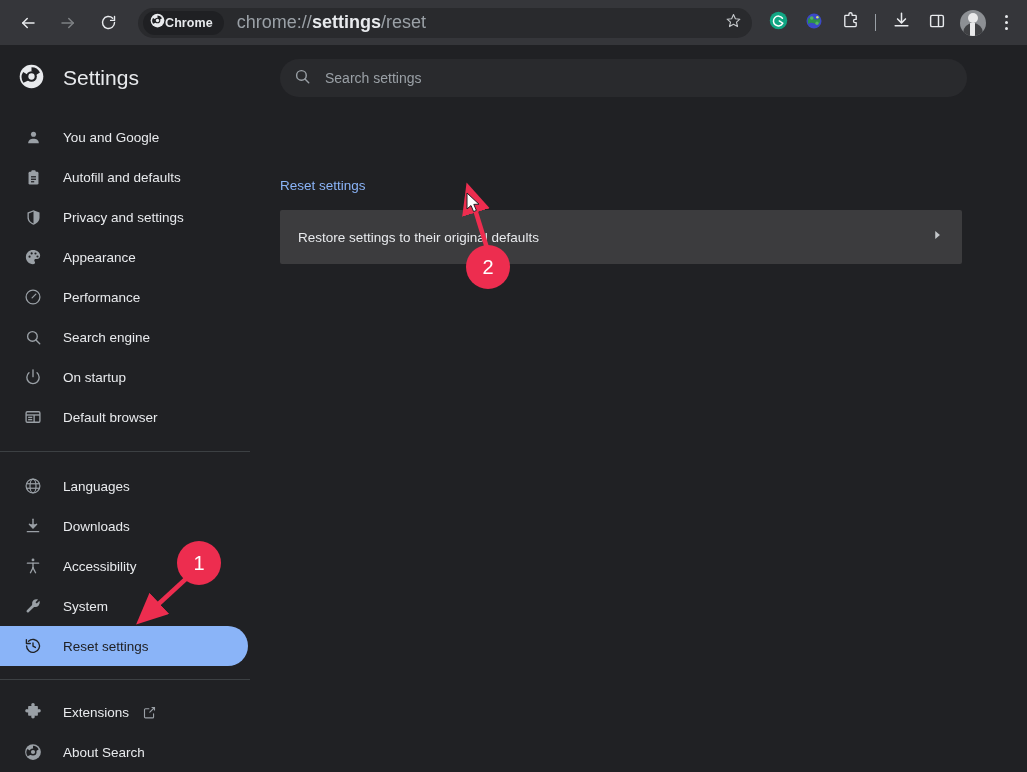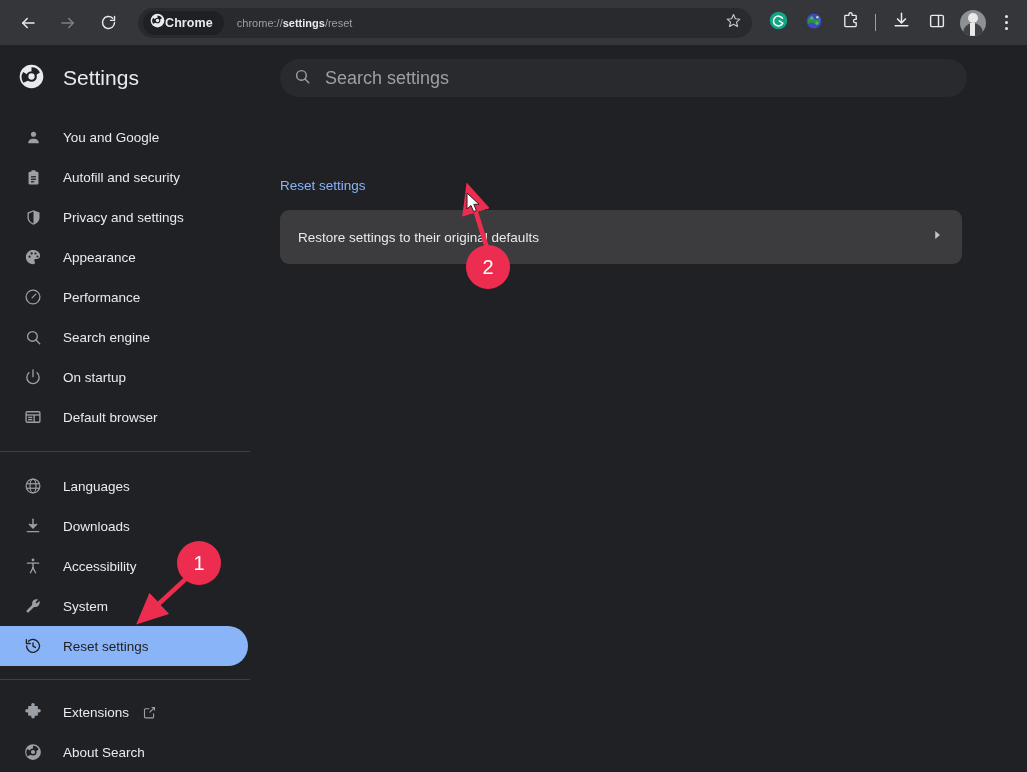--- a/index.html
+++ b/index.html
@@ -64,21 +64,21 @@
     flex: 0 0 auto;
   }
   .chrome-chip .chip-label {
     color: #e8eaed;
     font-size: 12.5px;
     font-weight: bold;
     letter-spacing: 0.1px;
   }
   .url {
     margin-left: 13px;
-    font-size: 11px;
+    font-size: 18px;
     color: #9aa0a6;
     white-space: nowrap;
     overflow: hidden;
     flex: 1 1 auto;
   }
   .url .host { color: #e8eaed; font-weight: bold; }
   .star-btn {
     width: 26px; height: 26px;
     display: flex; align-items: center; justify-content: center;
     flex: 0 0 auto;
@@ -218,36 +218,36 @@
     height: 38px;
     background: #292a2d;
     border-radius: 19px;
     display: flex;
     align-items: center;
     padding-left: 14px;
     box-sizing: border-box;
   }
   .searchbar .sb-text {
     margin-left: 14px;
-    font-size: 18px;
+    font-size: 14px;
     color: #9aa0a6;
   }
   .section-title {
     position: absolute;
     left: 16px; top: 133px;
     font-size: 13.5px;
     color: #8ab4f8;
   }
   .card-row {
     position: absolute;
     left: 16px; top: 165px;
     width: 682px;
     height: 54px;
     background: #3c3c3e;
-    border-radius: 9px;
+    border-radius: 2px;
     display: flex;
     align-items: center;
     padding: 0 18px;
     box-sizing: border-box;
   }
   .card-row .cr-label {
     font-size: 13.5px;
     color: #e8eaed;
     flex: 1 1 auto;
   }
@@ -428,21 +428,21 @@
       <div class="nav-item">
         <span class="nav-ico">
           <svg width="17" height="17" viewBox="0 0 24 24" fill="none" stroke="#9aa0a6" stroke-width="1.8" stroke-linejoin="round">
             <rect x="5" y="4" width="14" height="18" rx="2" fill="#9aa0a6" stroke="none"></rect>
             <rect x="9" y="1.8" width="6" height="4" rx="1.2" fill="#9aa0a6" stroke="none"></rect>
             <line x1="8.5" y1="11" x2="15.5" y2="11" stroke="#202124"></line>
             <line x1="8.5" y1="14.5" x2="15.5" y2="14.5" stroke="#202124"></line>
             <line x1="8.5" y1="18" x2="13" y2="18" stroke="#202124"></line>
           </svg>
         </span>
-        <span class="nav-label">Autofill and security</span>
+        <span class="nav-label">Autofill and defaults</span>
       </div>
 
       <div class="nav-item">
         <span class="nav-ico">
           <svg width="17" height="17" viewBox="0 0 24 24">
             <path d="M12 1.8 L20.5 5 v7 c0 5.2-3.6 8.4-8.5 10.2 C7.1 20.4 3.5 17.2 3.5 12 V5 Z" fill="#9aa0a6"></path>
             <path d="M12 3.6 v16.8 c-3.8-1.6-6.6-4.3-6.6-8.4 V6.2 Z" fill="#202124"></path>
           </svg>
         </span>
         <span class="nav-label">Privacy and settings</span>

